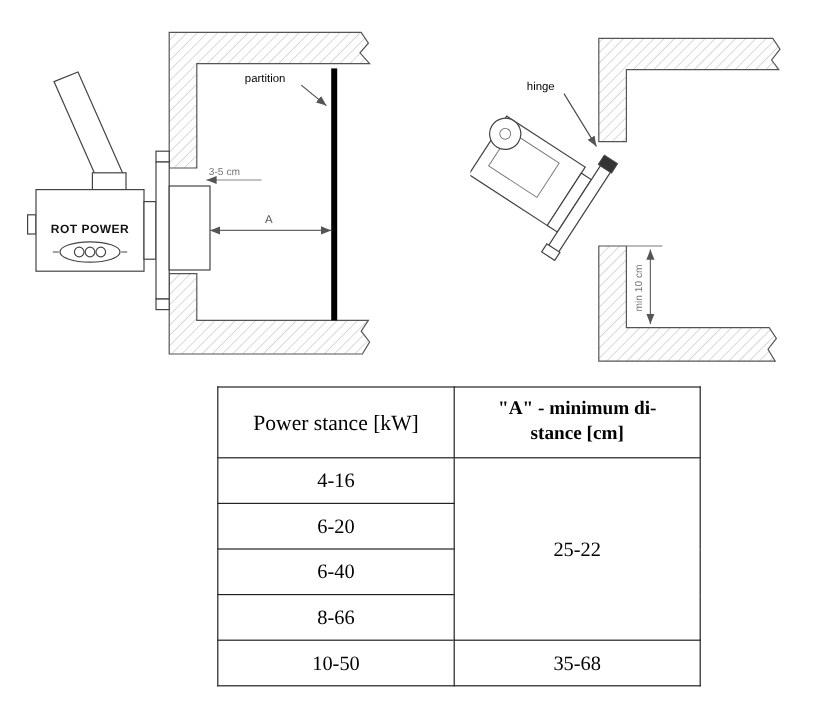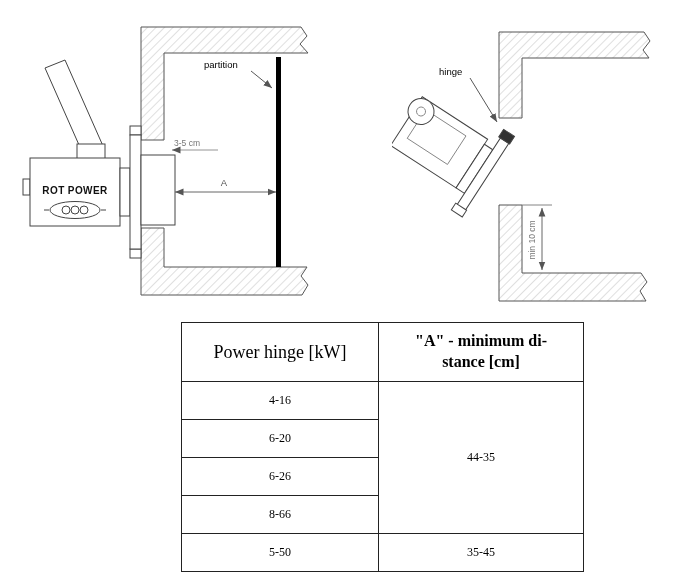--- a/index.html
+++ b/index.html
@@ -15,21 +15,21 @@
   .spec-table {
     position: absolute; left: 181px; top: 322px;
     border-collapse: collapse; background: #fff; color: #000;
     font-family: "Liberation Serif", serif;
   }
   .spec-table th, .spec-table td {
     border: 1.4px solid #222; text-align: center; vertical-align: middle; background: #fff;
   }
   .spec-table th { font-weight: normal; font-size: 18px; height: 52px; padding: 3px 10px; }
   .spec-table th.hdr2 { font-weight: bold; font-size: 16px; white-space: pre-line; line-height: 1.3; }
-  .spec-table td { font-size: 12px; height: 37px; padding: 0 8px; }
+  .spec-table td { font-size: 17px; height: 37px; padding: 0 8px; }
   .col-power { width: 176px; }
   .col-dist  { width: 184px; }
 </style>
 </head>
 <body>
 
 <div class="page">
 
   <svg id="fig-left" class="fig" width="335" height="300" viewBox="0 0 335 300">
     <defs>
@@ -111,39 +111,39 @@
     <text x="47" y="60" font-size="9.5" fill="#000" font-family="Liberation Sans, sans-serif">hinge</text>
     <line x1="78" y1="63" x2="105" y2="107" stroke="#444" stroke-width="0.9" marker-end="url(#arrR)"></line>
 
     <line x1="150" y1="193" x2="150" y2="255" stroke="#666" stroke-width="1" marker-start="url(#arrR)" marker-end="url(#arrR)"></line>
     <text x="143" y="225" transform="rotate(-90 143 225)" text-anchor="middle" font-size="8.5" fill="#777" font-family="Liberation Sans, sans-serif">min 10 cm</text>
   </svg>
 
   <table class="spec-table">
     <thead>
       <tr>
-        <th class="col-power">Power hinge [kW]</th>
+        <th class="col-power">Power stance [kW]</th>
         <th class="col-dist hdr2">"A" - minimum di-
 stance [cm]</th>
       </tr>
     </thead>
     <tbody>
       <tr>
         <td class="col-power">4-16</td>
-        <td class="col-dist" rowspan="4">44-35</td>
+        <td class="col-dist" rowspan="4">25-22</td>
       </tr>
       <tr>
         <td class="col-power">6-20</td>
       </tr>
       <tr>
-        <td class="col-power">6-26</td>
+        <td class="col-power">6-40</td>
       </tr>
       <tr>
         <td class="col-power">8-66</td>
       </tr>
       <tr>
-        <td class="col-power">5-50</td>
-        <td class="col-dist">35-45</td>
+        <td class="col-power">10-50</td>
+        <td class="col-dist">35-68</td>
       </tr>
     </tbody>
   </table>
 
 </div>
 
 </body></html>

